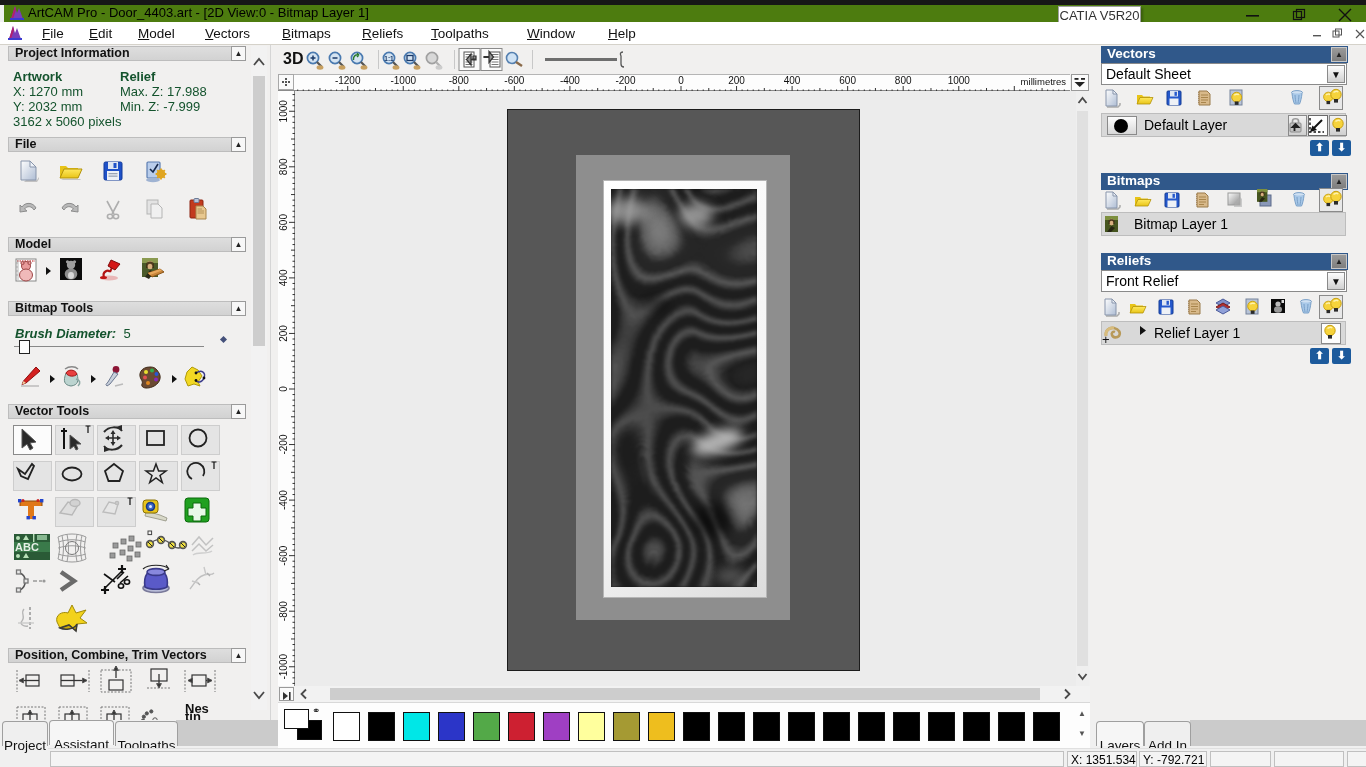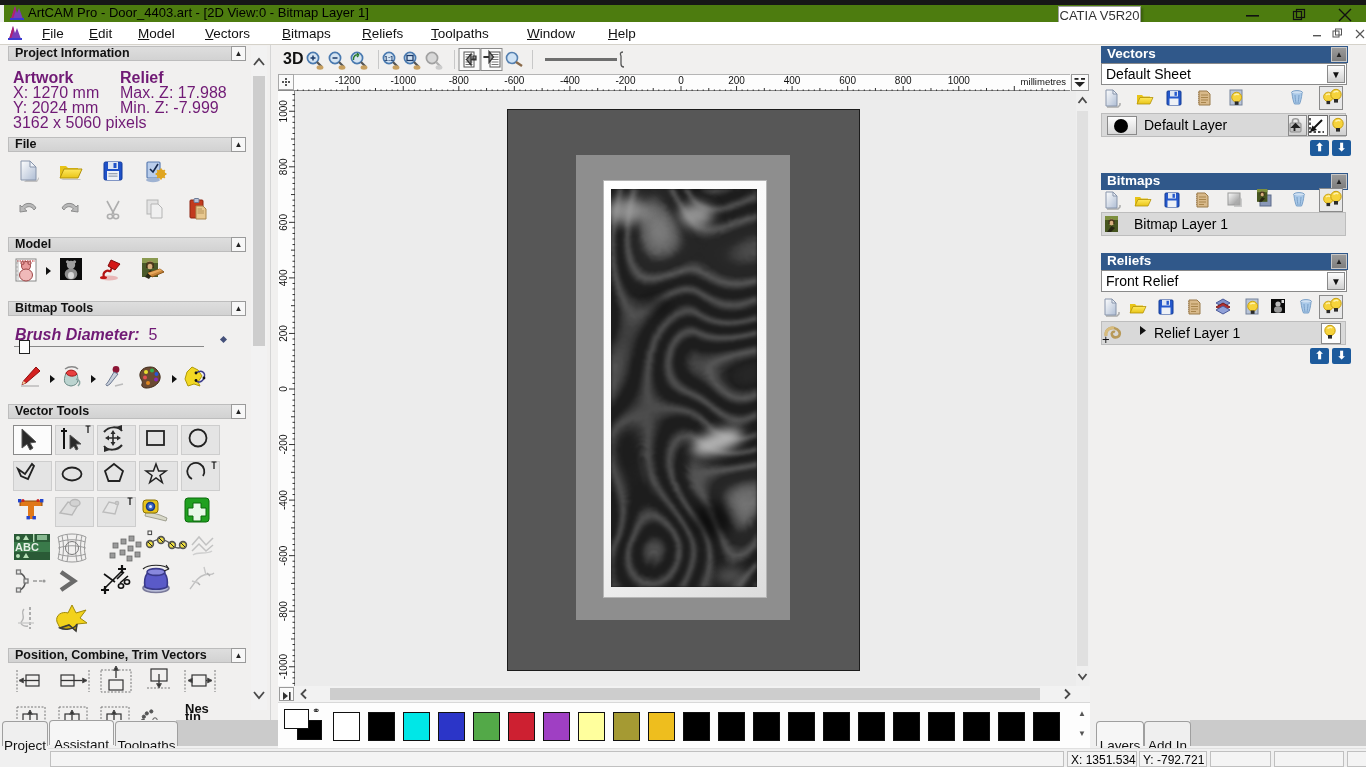--- a/index.html
+++ b/index.html
@@ -21,21 +21,21 @@
   .menuitem u { text-decoration:underline; }
 
   
   #leftpanel { left:0; top:45px; width:278px; height:675px; background:#f1f0ef; }
   .lsec { position:absolute; left:8px; width:238px; height:15px;
     background:linear-gradient(#dedede,#d2d2d2); border:1px solid #bdbdbd;
     font-size:12.5px; font-weight:bold; color:#111; padding-left:6px; line-height:13px; }
   .lsec .up { position:absolute; right:-1px; top:-1px; width:15px; height:15px;
     background:#f7f7f7; border:1px solid #9a9a9a; font-size:8px; line-height:13px;
     text-align:center; color:#222; }
-  .ltext { position:absolute; font-size:16px; color:#701a75; white-space:nowrap; }
+  .ltext { position:absolute; font-size:13px; color:#14532d; white-space:nowrap; }
   
   #lsb { left:251px; top:46px; width:16px; height:664px; background:#f2f2f2; }
   #lsb .thumb { position:absolute; left:2px; top:30px; width:12px; height:270px; background:#cdcdcd; }
 
   
   #toolbar { left:278px; top:45px; width:812px; height:29px; background:#f1f0ef; }
   #hruler { left:278px; top:74px; width:792px; height:17px; background:#fdfdfd;
     border-top:1px solid #b5b5b5; border-bottom:1px solid #8a8a8a;}
   #vruler { left:278px; top:91px; width:17px; height:595px; background:#fdfdfd;
      border-right:1px solid #8a8a8a; }
@@ -365,21 +365,21 @@
     <path d="M3 646 L8 652 L13 646" fill="none" stroke="#4a4a4a" stroke-width="1.8"></path>
   </svg>
   <div class="abs" style="left:270px;top:45px;width:1px;height:675px;background:#d5d5d5"></div>
   <div class="abs" style="left:1093px;top:45px;width:1px;height:675px;background:#c9c9c9"></div>
 
   <div class="lsec abs" style="top:46px">Project Information<span class="up">▲</span></div>
   <div class="ltext" style="left:13px;top:69px;font-weight:bold">Artwork</div>
   <div class="ltext" style="left:120px;top:69px;font-weight:bold">Relief</div>
   <div class="ltext" style="left:13px;top:84px">X: 1270 mm</div>
   <div class="ltext" style="left:120px;top:84px">Max. Z: 17.988</div>
-  <div class="ltext" style="left:13px;top:99px">Y: 2024 mm</div>
+  <div class="ltext" style="left:13px;top:99px">Y: 2032 mm</div>
   <div class="ltext" style="left:120px;top:99px">Min. Z: -7.999</div>
   <div class="ltext" style="left:13px;top:114px">3162 x 5060 pixels</div>
 
   <div class="lsec abs" style="top:137px">File<span class="up">▲</span></div>
 
   <div class="lsec abs" style="top:237px">Model<span class="up">▲</span></div>
 
   <svg id="licons" class="abs" style="left:0;top:45px" width="278" height="675">
 
     <use href="#sym-page" x="17" y="114"></use>

